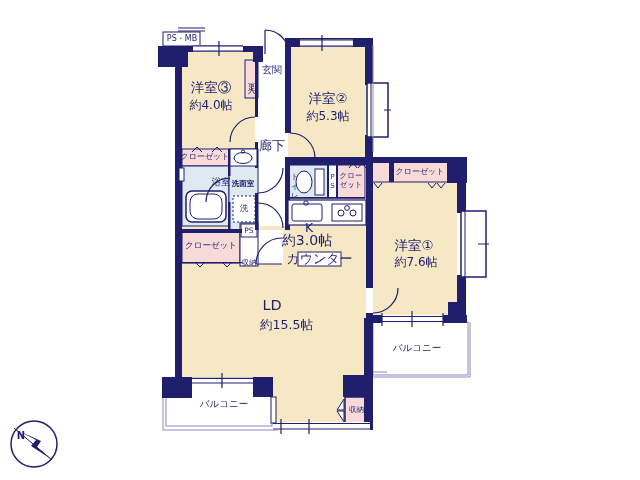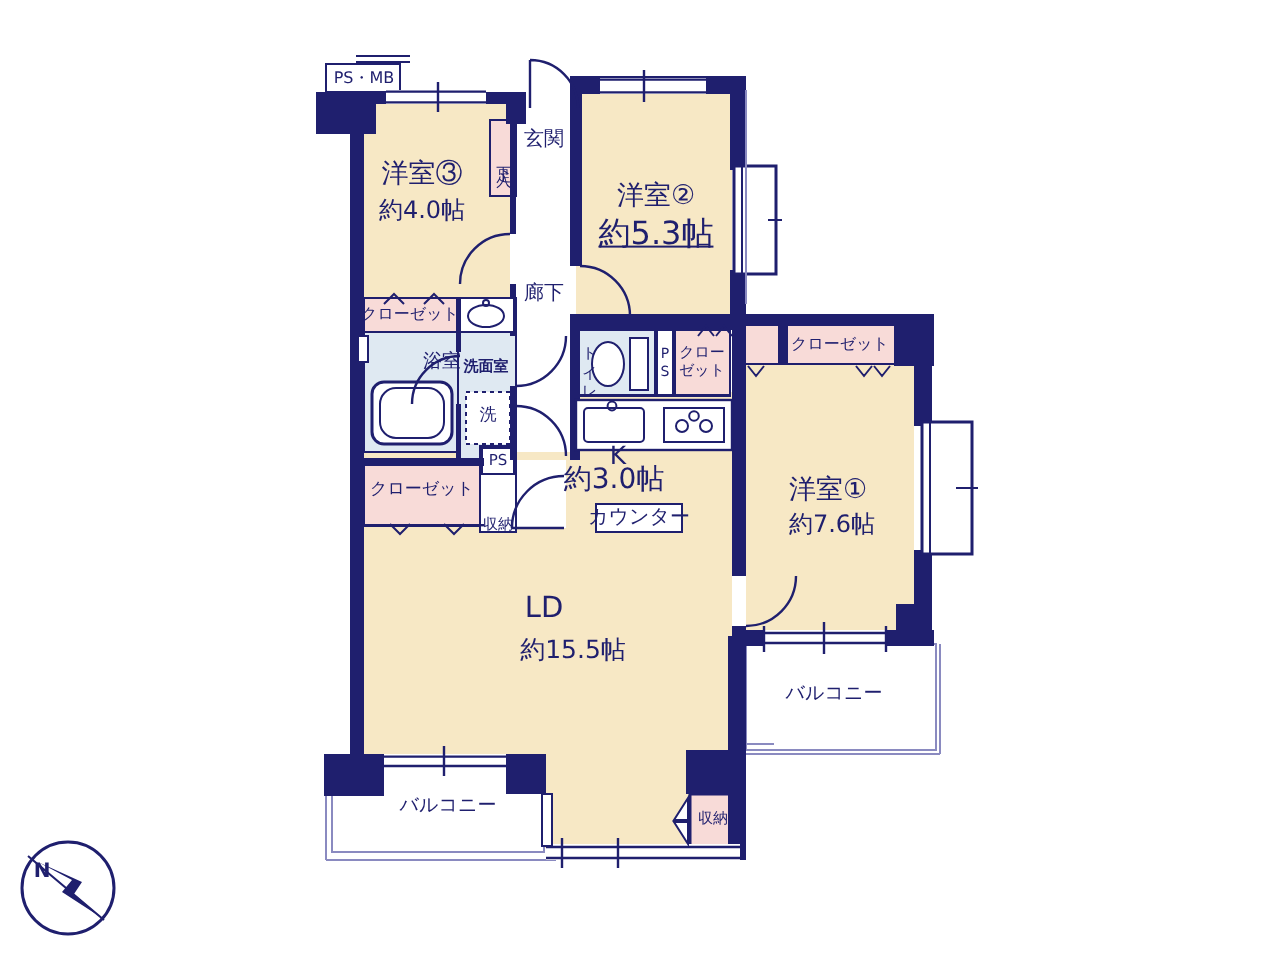--- a/index.html
+++ b/index.html
@@ -159,37 +159,37 @@
     </g>
   </svg>
 
   <div class="lbl" style="left:182px;top:39px;font-size:8px;">PS・MB</div>
 
   <div class="lbl" style="left:211px;top:89px;font-size:13.5px;font-family:Liberation Mono, monospace;">洋室③</div>
   <div class="lbl" style="left:211px;top:106px;font-size:12px;">約4.0帖</div>
 
   <div class="lbl" style="left:272px;top:70px;font-size:10px;">玄関</div>
   <div class="lbl v" style="left:251px;top:79px;font-size:7.5px;">下足入</div>
-  <div class="lbl" style="left:272px;top:147px;font-size:10px;">廊下</div>
+  <div class="lbl" style="left:272px;top:147px;font-size:13px;font-family:Liberation Mono, monospace;">廊下</div>
 
   <div class="lbl" style="left:328px;top:99px;font-size:13.5px;">洋室②</div>
-  <div class="lbl" style="left:328px;top:117px;font-size:16px;text-decoration:underline;">約5.3帖</div>
+  <div class="lbl" style="left:328px;top:117px;font-size:12px;">約5.3帖</div>
 
   <div class="lbl" style="left:205px;top:157px;font-size:8px;">クローゼット</div>
   <div class="lbl" style="left:209px;top:182px;font-size:9.5px;margin-left:12px;">浴室</div>
   <div class="lbl" style="left:243px;top:184px;font-size:7.5px;font-weight:bold;">洗面室</div>
   <div class="lbl" style="left:244px;top:209px;font-size:8.5px;">洗</div>
 
   <div class="lbl v" style="left:294px;top:182px;font-size:7.5px;">トイレ</div>
   <div class="lbl v" style="left:332.5px;top:182px;font-size:7px;">PS</div>
   <div class="lbl wrap" style="left:351px;top:181px;font-size:7.5px;width:26px;">クローゼット</div>
 
   <div class="lbl" style="left:309px;top:228px;font-size:12.5px;">K</div>
   <div class="lbl" style="left:307px;top:240px;font-size:14px;">約3.0帖</div>
-  <div class="lbl" style="left:319.5px;top:259px;font-size:10px;">カウンター</div>
+  <div class="lbl" style="left:319.5px;top:259px;font-size:13px;">カウンター</div>
 
   <div class="lbl" style="left:211px;top:246px;font-size:8.5px;">クローゼット</div>
   <div class="lbl" style="left:249px;top:231px;font-size:7.5px;">PS</div>
   <div class="lbl" style="left:249px;top:263px;font-size:7.5px;">収納</div>
 
   <div class="lbl" style="left:420px;top:172px;font-size:8px;">クローゼット</div>
   <div class="lbl" style="left:414px;top:246px;font-size:13.5px;">洋室①</div>
   <div class="lbl" style="left:416px;top:263px;font-size:12px;">約7.6帖</div>
 
   <div class="lbl" style="left:272px;top:305px;font-size:14.5px;">LD</div>

